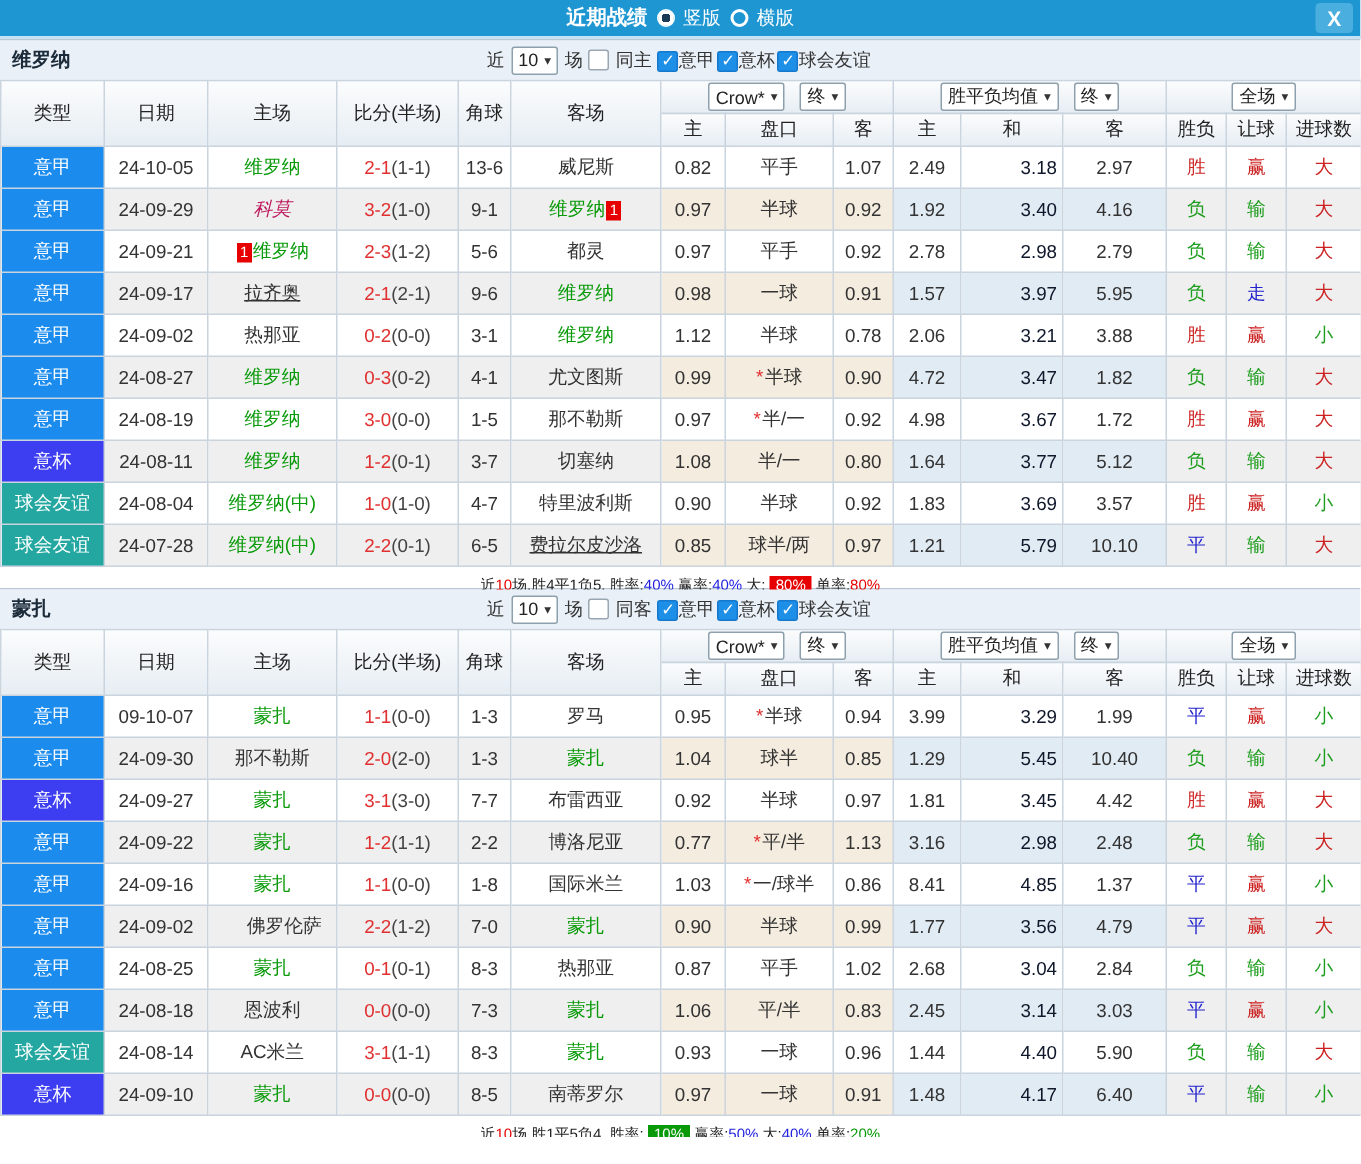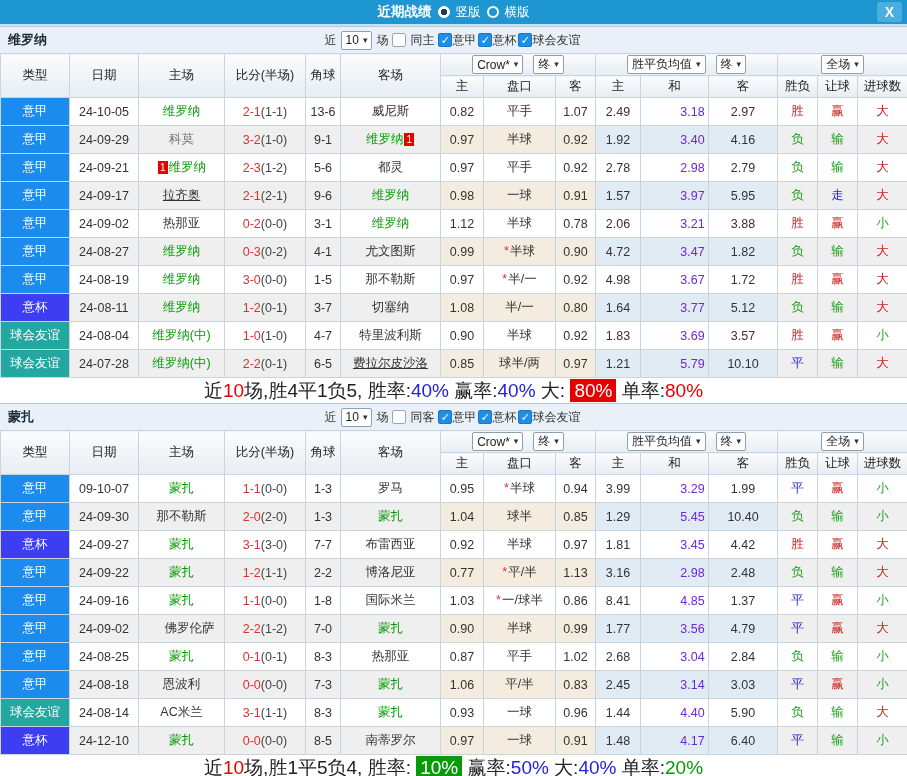--- a/index.html
+++ b/index.html
@@ -39,27 +39,27 @@
   .ddwrap { display:flex; justify-content:center; align-items:center; gap:10px; }
   tbody td { font-size:12.5px; color:#333; height:28px; }
   tbody tr:nth-child(odd) td { background:#fff; }
   tbody tr:nth-child(even) td { background:#efefef; }
   tbody td.cream { background:#fdf6ec; }
   tbody tr:nth-child(even) td.cream { background:#f4ecdf; }
   tbody td.pblue { background:#e9f3fb; }
   tbody tr:nth-child(even) td.pblue { background:#e1ebf4; }
   tbody td.type { color:#fff; }
   .ft { color:#e03030; } .ht { color:#444; }
-  td.draw-col { color:#6d28d9;padding-left:36px; }
+  td.draw-col { color:#0f172a;padding-left:36px; }
   .badge { display:inline-block; background:#e60000; color:#fff; font-size:10px; line-height:13px;
            padding:0 2px; margin:0 1px; }
   .star { color:#e03030; margin-right:1px; }
 
   
-  .summary { height:25px; line-height:25px; text-align:center; font-size:19px; color:#222; background:#fff; }
+  .summary { height:14px; line-height:25px; text-align:center; font-size:10px; color:#222; background:#fff; }
   .summary span.hl { padding:1px 4px; }
 </style>
 </head>
 <body>
 
 <div class="titlebar">
   <span class="title">近期战绩</span>
   <span class="radio sel"></span>
   <span class="radio-label">竖版</span>
   <span class="radio"></span>
@@ -170,21 +170,21 @@
     <td class="pblue">2.49</td>
     <td class="pblue draw-col">3.18</td>
     <td class="pblue">2.97</td>
     <td style="color: rgb(204, 34, 34);">胜</td>
     <td style="color: rgb(204, 34, 34);">赢</td>
     <td style="color: rgb(204, 34, 34);">大</td>
   </tr>
           <tr>
     <td class="type" style="background: rgb(27, 140, 238);">意甲</td>
     <td>24-09-29</td>
-    <td><span style="color: #737373;">科莫</span></td>
+    <td><span style="color: #be185d; font-style: italic;">科莫</span></td>
     <td>
       <span class="ft">3-2</span><span class="ht">(1-0)</span>
     </td>
     <td>9-1</td>
     <td><span style="color: rgb(8, 154, 8);">维罗纳</span><span class="badge">1</span></td>
     <td class="cream">0.97</td>
     <td class="cream">半球</td>
     <td class="cream">0.92</td>
     <td class="pblue">1.92</td>
     <td class="pblue draw-col">3.40</td>
@@ -604,21 +604,21 @@
     <td class="cream">0.96</td>
     <td class="pblue">1.44</td>
     <td class="pblue draw-col">4.40</td>
     <td class="pblue">5.90</td>
     <td style="color: rgb(30, 158, 30);">负</td>
     <td style="color: rgb(30, 158, 30);">输</td>
     <td style="color: rgb(204, 34, 34);">大</td>
   </tr>
           <tr>
     <td class="type" style="background: rgb(61, 61, 242);">意杯</td>
-    <td>24-12-10</td>
+    <td>24-09-10</td>
     <td><span style="color: rgb(8, 154, 8);">蒙扎</span></td>
     <td>
       <span class="ft">0-0</span><span class="ht">(0-0)</span>
     </td>
     <td>8-5</td>
     <td><span style="color: rgb(51, 51, 51);">南蒂罗尔</span></td>
     <td class="cream">0.97</td>
     <td class="cream">一球</td>
     <td class="cream">0.91</td>
     <td class="pblue">1.48</td>

